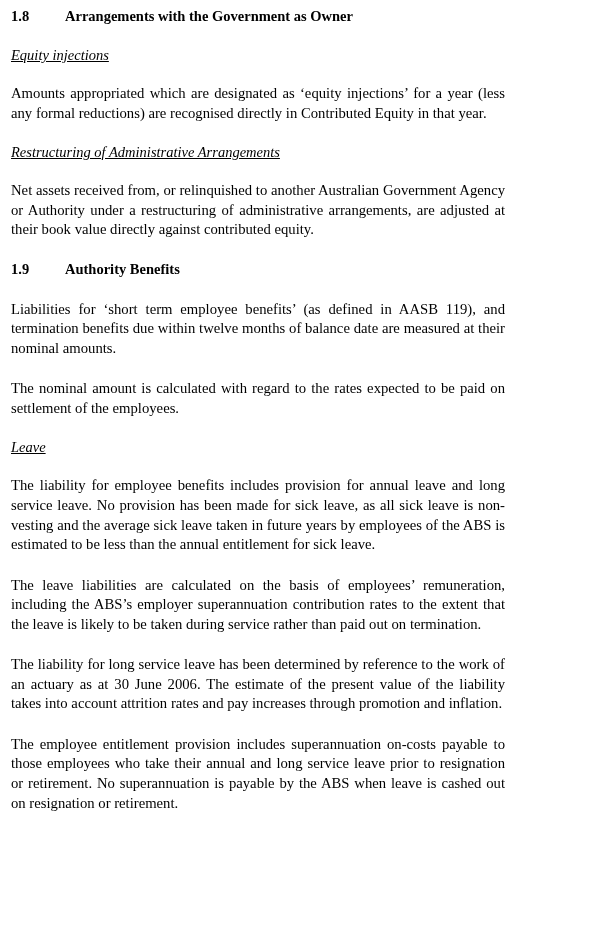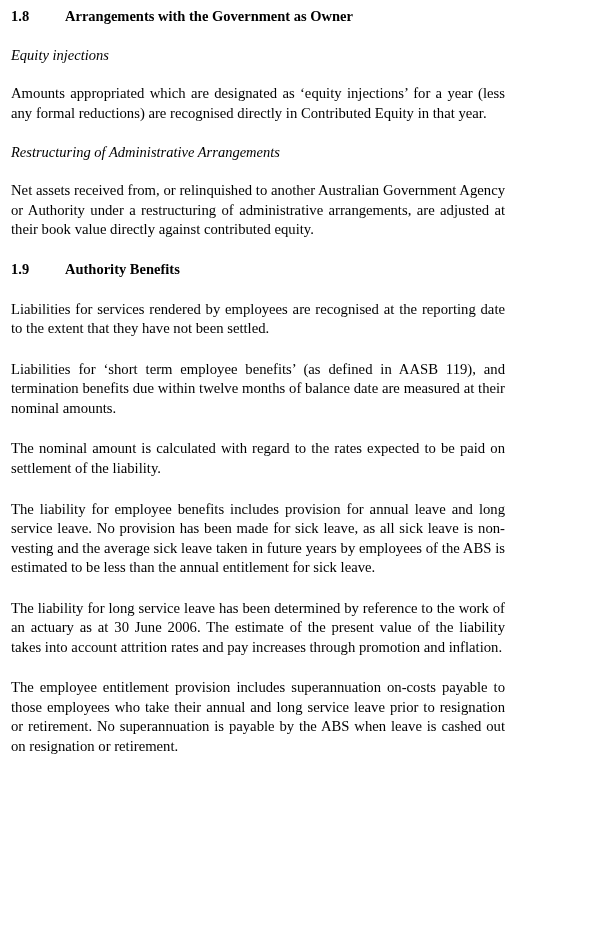--- a/index.html
+++ b/index.html
@@ -35,20 +35,21 @@
   .section-heading .ttl {
     flex: 1 1 auto;
   }
   .section-heading.second {
     margin-bottom: 22px;
   }
   .subhead {
     font-style: italic;
     font-size: 14.5px;
     margin: 0 0 20px 0;
+    text-decoration: underline;
   }
   .subhead.spaced-top {
   }
   p.body {
     font-size: 14.7px;
     line-height: 1.33;
     margin: 0 0 21px 0;
     text-align: justify;
     text-justify: inter-word;
   }
@@ -72,22 +73,23 @@
 
   <div class="subhead spaced-top">Restructuring of Administrative Arrangements</div>
 
   <p class="body">Net assets received from, or relinquished to another Australian Government Agency or Authority under a restructuring of administrative arrangements, are adjusted at their book value directly against contributed equity.</p>
 
   <h2 class="section-heading second">
     <span class="num">1.9</span>
     <span class="ttl">Authority Benefits</span>
   </h2>
 
-  <p class="body">Liabilities for services rendered by employees are recognised at the reporting date to the extent that they have not been settled.</p>
   <p class="body">Liabilities for ‘short term employee benefits’ (as defined in AASB 119), and termination benefits due within twelve months of balance date are measured at their nominal amounts.</p>
-  <p class="body">The nominal amount is calculated with regard to the rates expected to be paid on settlement of the liability.</p>
+  <p class="body">The nominal amount is calculated with regard to the rates expected to be paid on settlement of the employees.</p>
 
+  <div class="subhead spaced-top">Leave</div>
 
   <p class="body">The liability for employee benefits includes provision for annual leave and long service leave.  No provision has been made for sick leave, as all sick leave is non-vesting and the average sick leave taken in future years by employees of the ABS is estimated to be less than the annual entitlement for sick leave.</p>
+  <p class="body">The leave liabilities are calculated on the basis of employees’ remuneration, including the ABS’s employer superannuation contribution rates to the extent that the leave is likely to be taken during service rather than paid out on termination.</p>
   <p class="body">The liability for long service leave has been determined by reference to the work of an actuary as at 30 June 2006.  The estimate of the present value of the liability takes into account attrition rates and pay increases through promotion and inflation.</p>
   <p class="body last">The employee entitlement provision includes superannuation on-costs payable to those employees who take their annual and long service leave prior to resignation or retirement.  No superannuation is payable by the ABS when leave is cashed out on resignation or retirement.</p>
 
 </div>
 
 </body></html>

